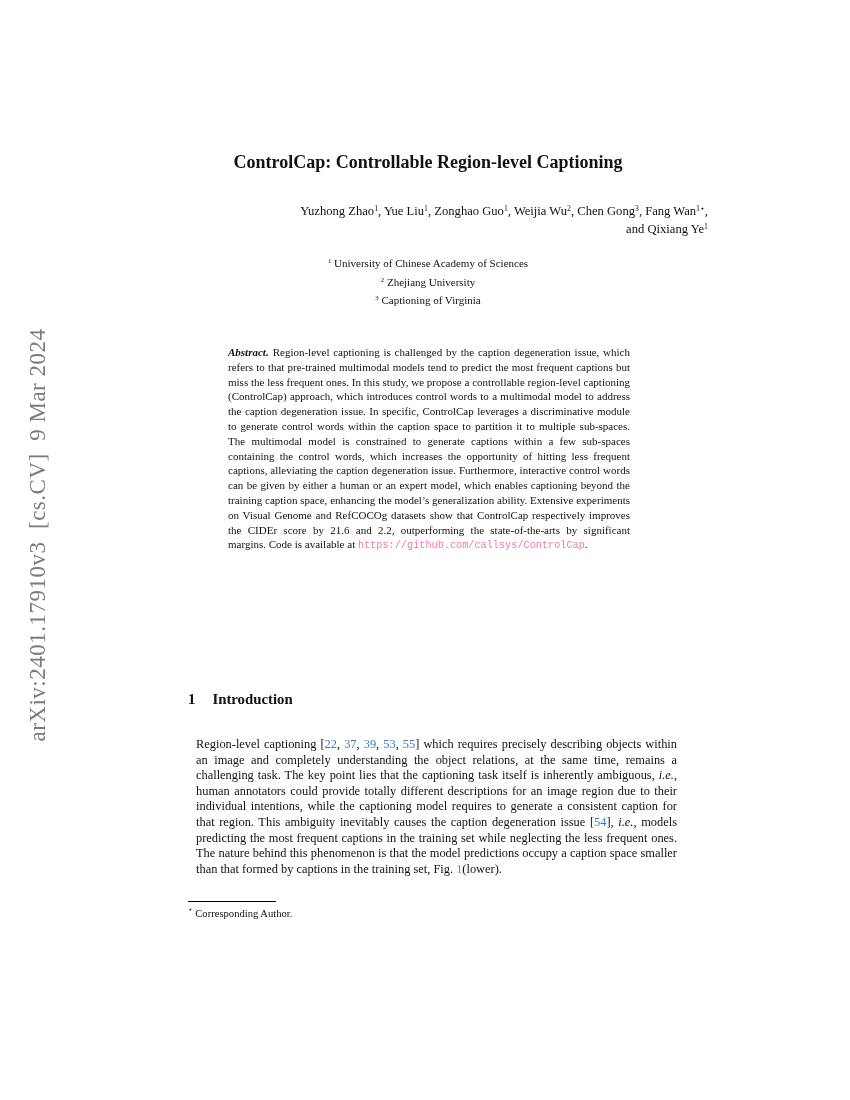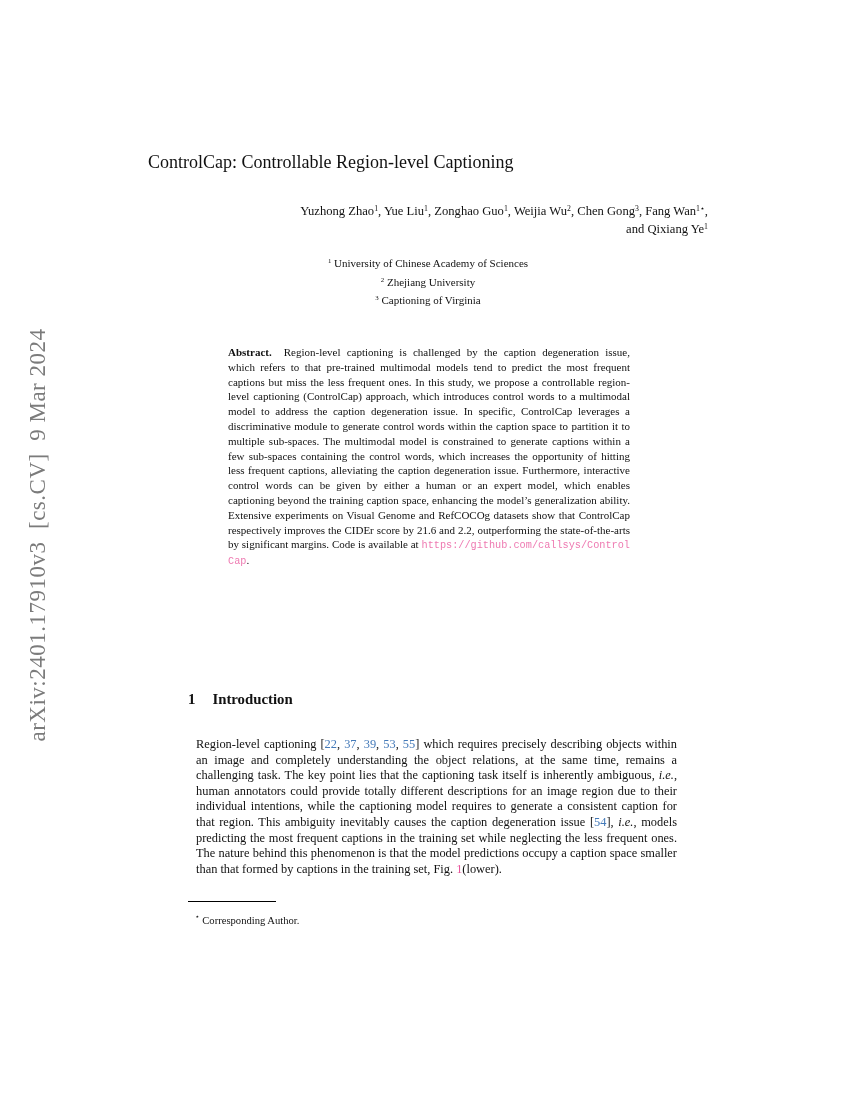--- a/index.html
+++ b/index.html
@@ -20,22 +20,23 @@
     font-size: 23px;
     color: var(--arxiv, #7b7b7b);
     white-space: pre;
     letter-spacing: 0.5px;
   }
 
   .title {
     position: absolute;
     top: 152px; left: 148px; width: 560px;
     margin: 0;
+    text-align: center;
     font-size: 18px;
-    font-weight: normal;
+    font-weight: bold;
   }
 
   .authors {
     position: absolute;
     top: 203px; left: 148px; width: 560px;
     text-align: right;
     font-size: 12.6px;
     line-height: 17px;
   }
 
@@ -48,21 +49,21 @@
   }
 
   .abstract {
     position: absolute;
     top: 345px; left: 228px; width: 402px;
     margin: 0;
     font-size: 11px;
     line-height: 14.8px;
     text-align: justify;
   }
-  .abstract b, .keywords b { margin-right: 12px; }
+  .abstract b, .keywords b { margin-right: 4px; font-style: italic; }
 
   .keywords {
     position: absolute;
     top: 606px; left: 228px; width: 402px;
     margin: 0;
     font-size: 11px;
     line-height: 14.8px;
     text-align: justify;
   }
 
@@ -85,21 +86,21 @@
   }
 
   .fnrule {
     position: absolute;
     top: 901px; left: 188px; width: 88px;
     border-top: 1px solid #000;
   }
   .footnote {
     position: absolute;
     top: 905px; left: 188px; width: 480px;
-    margin: 7px;
+    margin: 0;
     font-size: 10.6px;
   }
   .footnote sup { font-size: 0.7em; }
 
   
   .seg-sup {
     font-size: 0.62em;
     position: relative;
     top: -0.55em;
     letter-spacing: 0;

